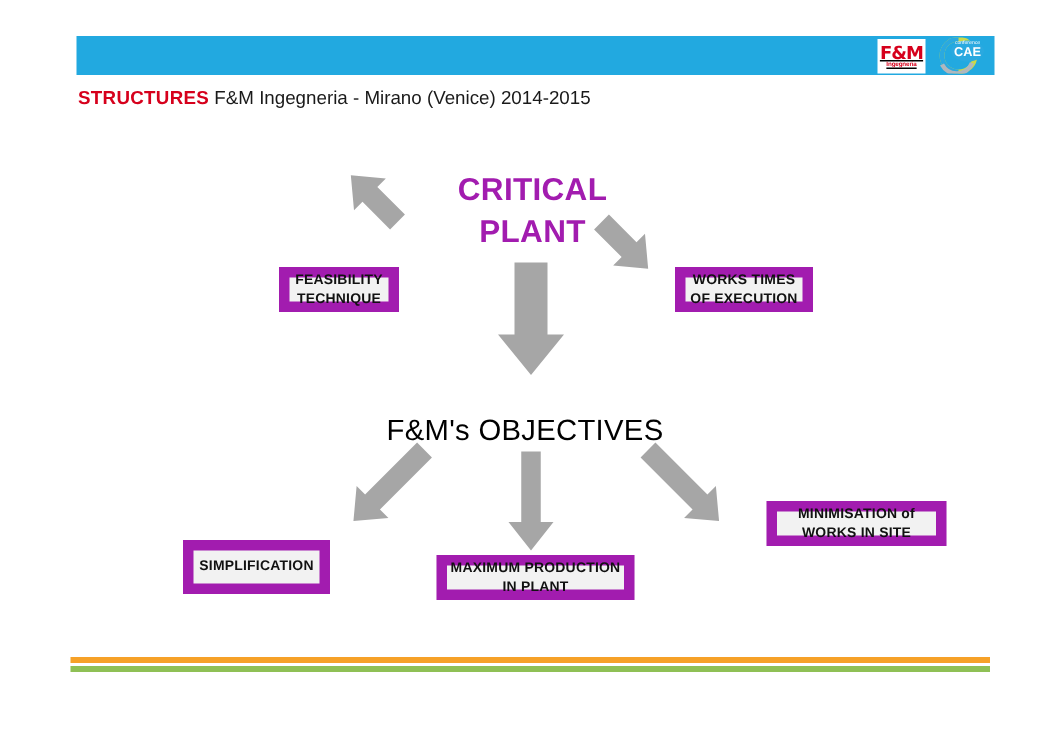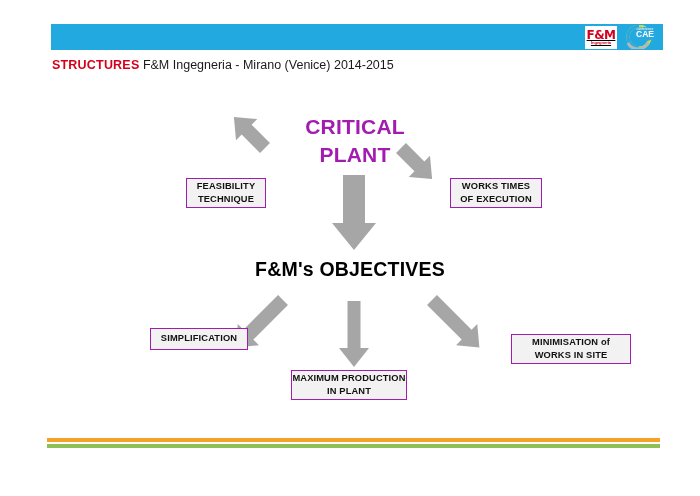--- a/index.html
+++ b/index.html
@@ -109,50 +109,50 @@
     text-align: center;
     font-size: 21px;
     font-weight: bold;
     color: #a21caf;
     line-height: 1.32;
     letter-spacing: 0.2px;
   }
   .node-objectives {
     position: absolute;
     left: 240px;
-    top: 258px;
+    top: 276px;
     width: 220px;
     text-align: center;
     font-size: 19.5px;
-    font-weight: bold;
+    font-weight: normal;
     color: #000000;
     letter-spacing: 0.2px;
     white-space: nowrap;
   }
 
   
   .box {
     position: absolute;
     background: #F2F2F2;
-    border: 1px solid #a21caf;
+    border: 7px solid #a21caf;
     display: flex;
     align-items: center;
     justify-content: center;
     text-align: center;
     font-size: 9.3px;
     font-weight: bold;
     color: #111111;
     line-height: 1.45;
     letter-spacing: 0.15px;
     box-sizing: border-box;
   }
   .box-feasibility  { left: 186px; top: 178px; width: 80px;  height: 30px; }
   .box-tight        { left: 450px; top: 178px; width: 92px;  height: 30px; }
-  .box-simplif      { left: 122px; top: 328px; width: 98px;  height: 22px; margin-left: 28px; }
-  .box-maxprod      { left: 291px; top: 370px; width: 116px; height: 30px; }
+  .box-simplif      { left: 122px; top: 360px; width: 98px;  height: 36px; }
+  .box-maxprod      { left: 291px; top: 370px; width: 132px; height: 30px; }
   .box-minimis      { left: 511px; top: 334px; width: 120px; height: 30px; }
 
   
   .arrow-svg {
     position: absolute;
     left: 0; top: 0;
     width: 700px;
     height: 496px;
     pointer-events: none;
   }

